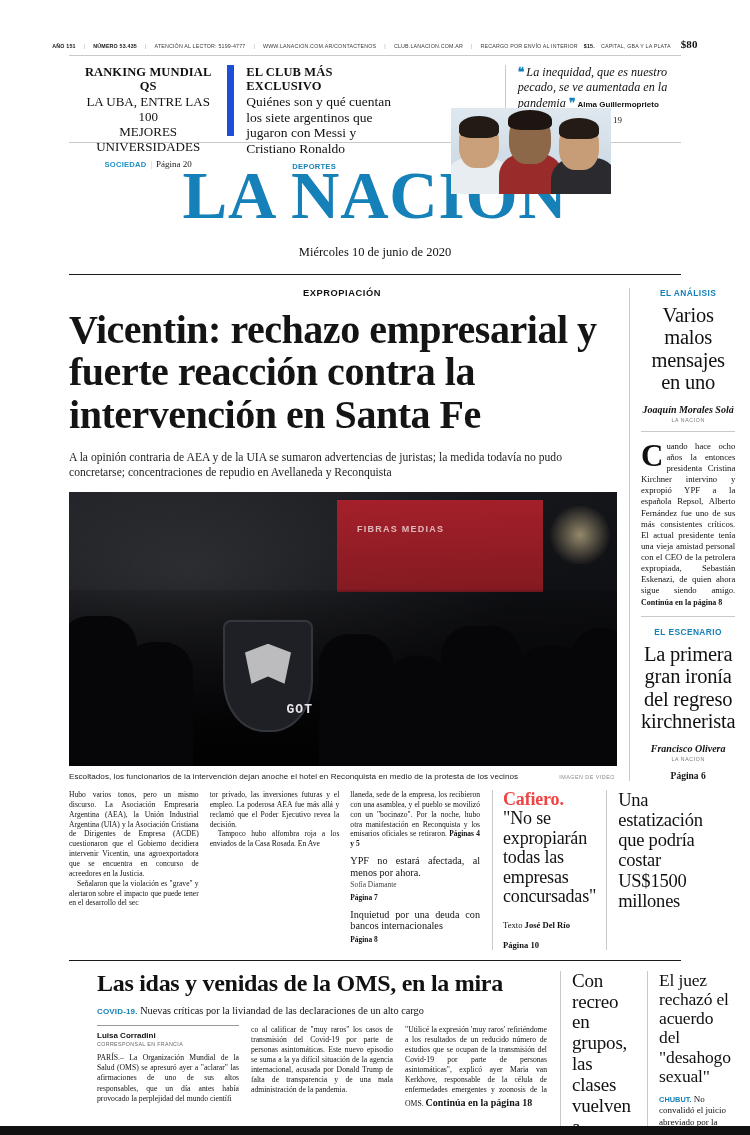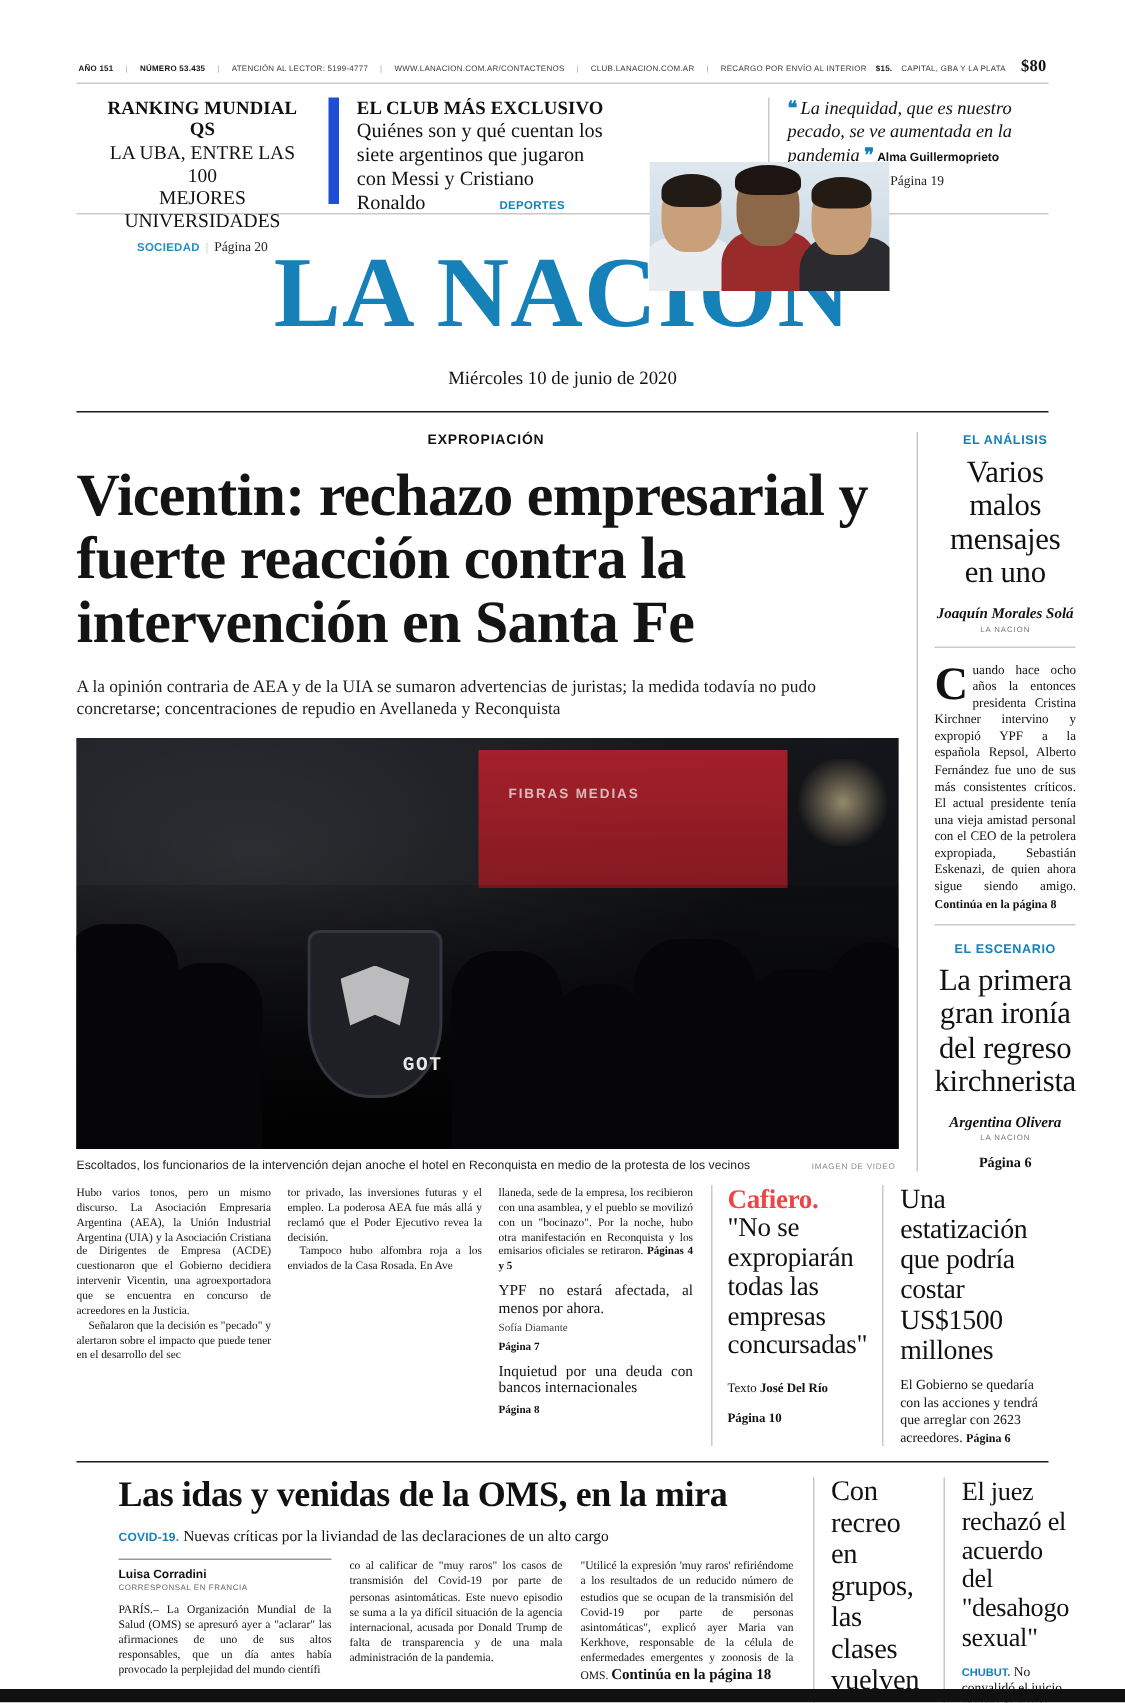--- a/index.html
+++ b/index.html
@@ -3,21 +3,21 @@
 <meta charset="utf-8">
 <style>
   * { box-sizing: border-box; margin: 0; padding: 0; }
   html, body {
     width: 750px; height: 1135px;
     background: #ffffff;
     font-family: "Liberation Serif", "DejaVu Serif", serif;
     color: #111111;
     overflow: hidden;
   }
-  .page { width: 750px; height: 1135px; position: relative; padding: 0 51px; }
+  .page { width: 750px; height: 1135px; position: relative; padding: 0 69px; }
 
   
   .infostrip {
     display: flex; justify-content: center; align-items: baseline;
     gap: 6px; padding-top: 38px; padding-bottom: 5px;
     font-family: "Liberation Sans", sans-serif;
     font-size: 5.3px; letter-spacing: .035em; color: #3a3a3a;
     white-space: nowrap;
   }
   .infostrip .b { font-weight: bold; color: #111; }
@@ -308,32 +308,32 @@
         <div class="rule hr-sep"></div>
         <div class="side-body">
           <span class="dropcap">C</span><span>uando hace ocho años la entonces presidenta Cristina Kirchner intervino y expropió YPF a la española Repsol, Alberto Fernández fue uno de sus más consistentes críticos. El actual presidente tenía una vieja amistad personal con el CEO de la petrolera expropiada, Sebastián Eskenazi, de quien ahora sigue siendo amigo.</span>
           <b>Continúa en la página 8</b>
         </div>
       </div>
       <div class="rule hr-sep"></div>
       <div style="padding-top:10px;">
         <div class="side-label">EL ESCENARIO</div>
         <div class="side-head">La primera gran ironía del regreso kirchnerista</div>
-        <div class="side-author">Argentina Olivera</div>
+        <div class="side-author">Francisco Olivera</div>
         <div class="side-org">LA NACION</div>
         <div class="side-pg">Página 6</div>
       </div>
     </div>
   </div>
 
   <div class="midzone">
     <div class="mid-left">
       <div class="mcol">
         <p class="noind">Hubo varios tonos, pero un mismo discurso. La Asociación Empresaria Argentina (AEA), la Unión Industrial Argentina (UIA) y la Asociación Cristiana de Dirigentes de Empresa (ACDE) cuestionaron que el Gobierno decidiera intervenir Vicentin, una agroexportadora que se encuentra en concurso de acreedores en la Justicia.</p>
-        <p>Señalaron que la decisión es "pecado" y alertaron sobre el impacto que puede tener en el desarrollo del sec</p>
+        <p>Señalaron que la violación es "grave" y alertaron sobre el impacto que puede tener en el desarrollo del sec</p>
       </div>
       <div class="mcol">
         <p class="noind">tor privado, las inversiones futuras y el empleo. La poderosa AEA fue más allá y reclamó que el Poder Ejecutivo revea la decisión.</p>
         <p>Tampoco hubo alfombra roja a los enviados de la Casa Rosada. En Ave</p>
       </div>
       <div class="mcol">
         <p class="noind"><span>llaneda, sede de la empresa, los recibieron con una asamblea, y el pueblo se movilizó con un "bocinazo". Por la noche, hubo otra manifestación en Reconquista y los emisarios oficiales se retiraron.</span> <b>Páginas 4 y 5</b></p>
         <div class="mini-head">YPF no estará afectada, al menos por ahora.</div>
         <div class="mini-by">Sofía Diamante</div>
         <div class="mini-pg">Página 7</div>
@@ -349,24 +349,20 @@
       </div>
       <div class="cafiero-meta">
         <span>Texto</span>
         <b>José Del Río</b>
       </div>
       <div class="cafiero-pg">Página 10</div>
     </div>
 
     <div class="mid-right">
       <div class="mr-head">Una estatización que podría costar US$1500 millones</div>
-      <div class="mr-deck">
-        <span>El Gobierno se quedaría con las acciones y tendrá que arreglar con 2623 acreedores.</span>
-        <b>Página 6</b>
-      </div>
     </div>
   </div>
 
   <div class="rule-dark" style="margin-top:10px;"></div>
 
   <div class="bottom">
     <div class="b-left">
       <h2 class="b-head">Las idas y venidas de la OMS, en la mira</h2>
       <div class="b-deck">
         <span class="tag">COVID-19.</span>

